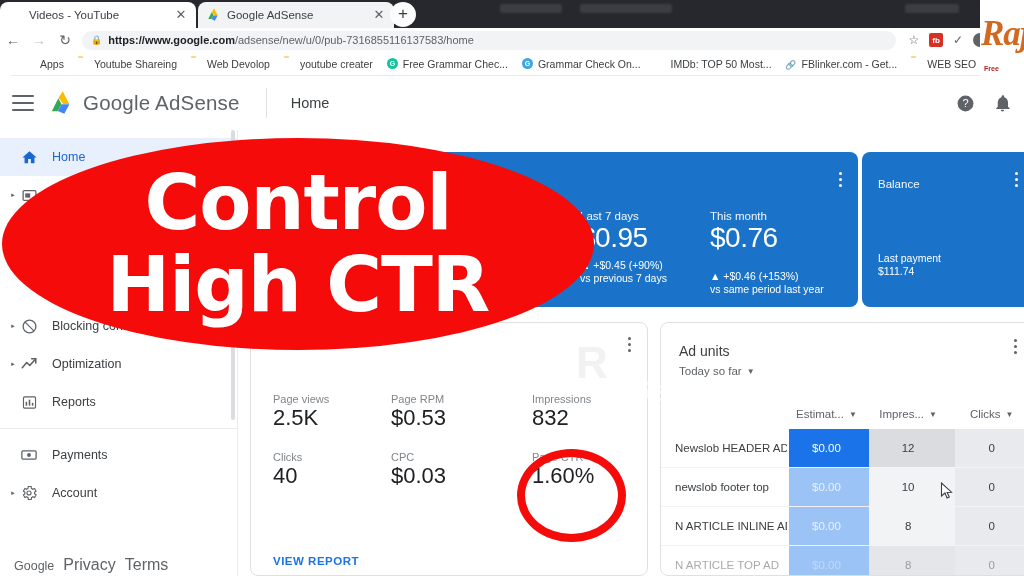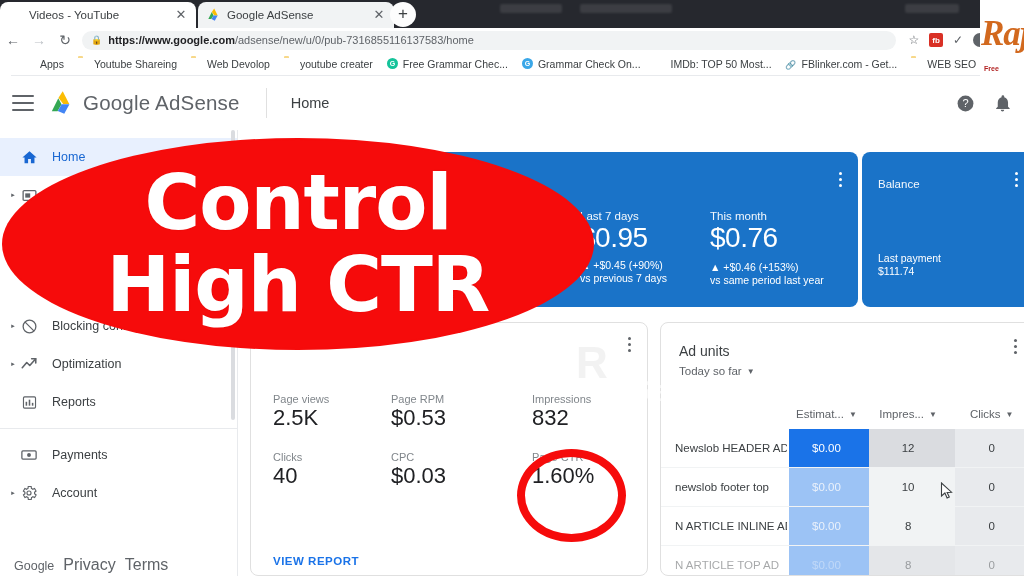--- a/index.html
+++ b/index.html
@@ -477,21 +477,21 @@
         <div style="position:absolute; left:330px; top:58px;">
           <div class="m-label">Last 7 days</div>
           <div class="m-value">$0.95</div>
           <div class="m-delta" style="margin-top:5px">▲ +$0.45 (+90%)</div>
           <div class="m-delta">vs previous 7 days</div>
         </div>
 
         <div style="position:absolute; left:460px; top:58px;">
           <div class="m-label">This month</div>
           <div class="m-value">$0.76</div>
-          <div class="m-delta" style="margin-top:7px">▲ +$0.46 (+153%)</div>
+          <div class="m-delta" style="margin-top:16px">▲ +$0.46 (+153%)</div>
           <div class="m-delta">vs same period last year</div>
         </div>
       </div>
 
       <div class="card card-blue" style="left:624px; top:22px; width:170px; height:155px;">
         <div class="kebab" style="right:14px; top:20px; color:#fff;">
             <i></i>
             <i></i>
             <i></i>
           </div>

